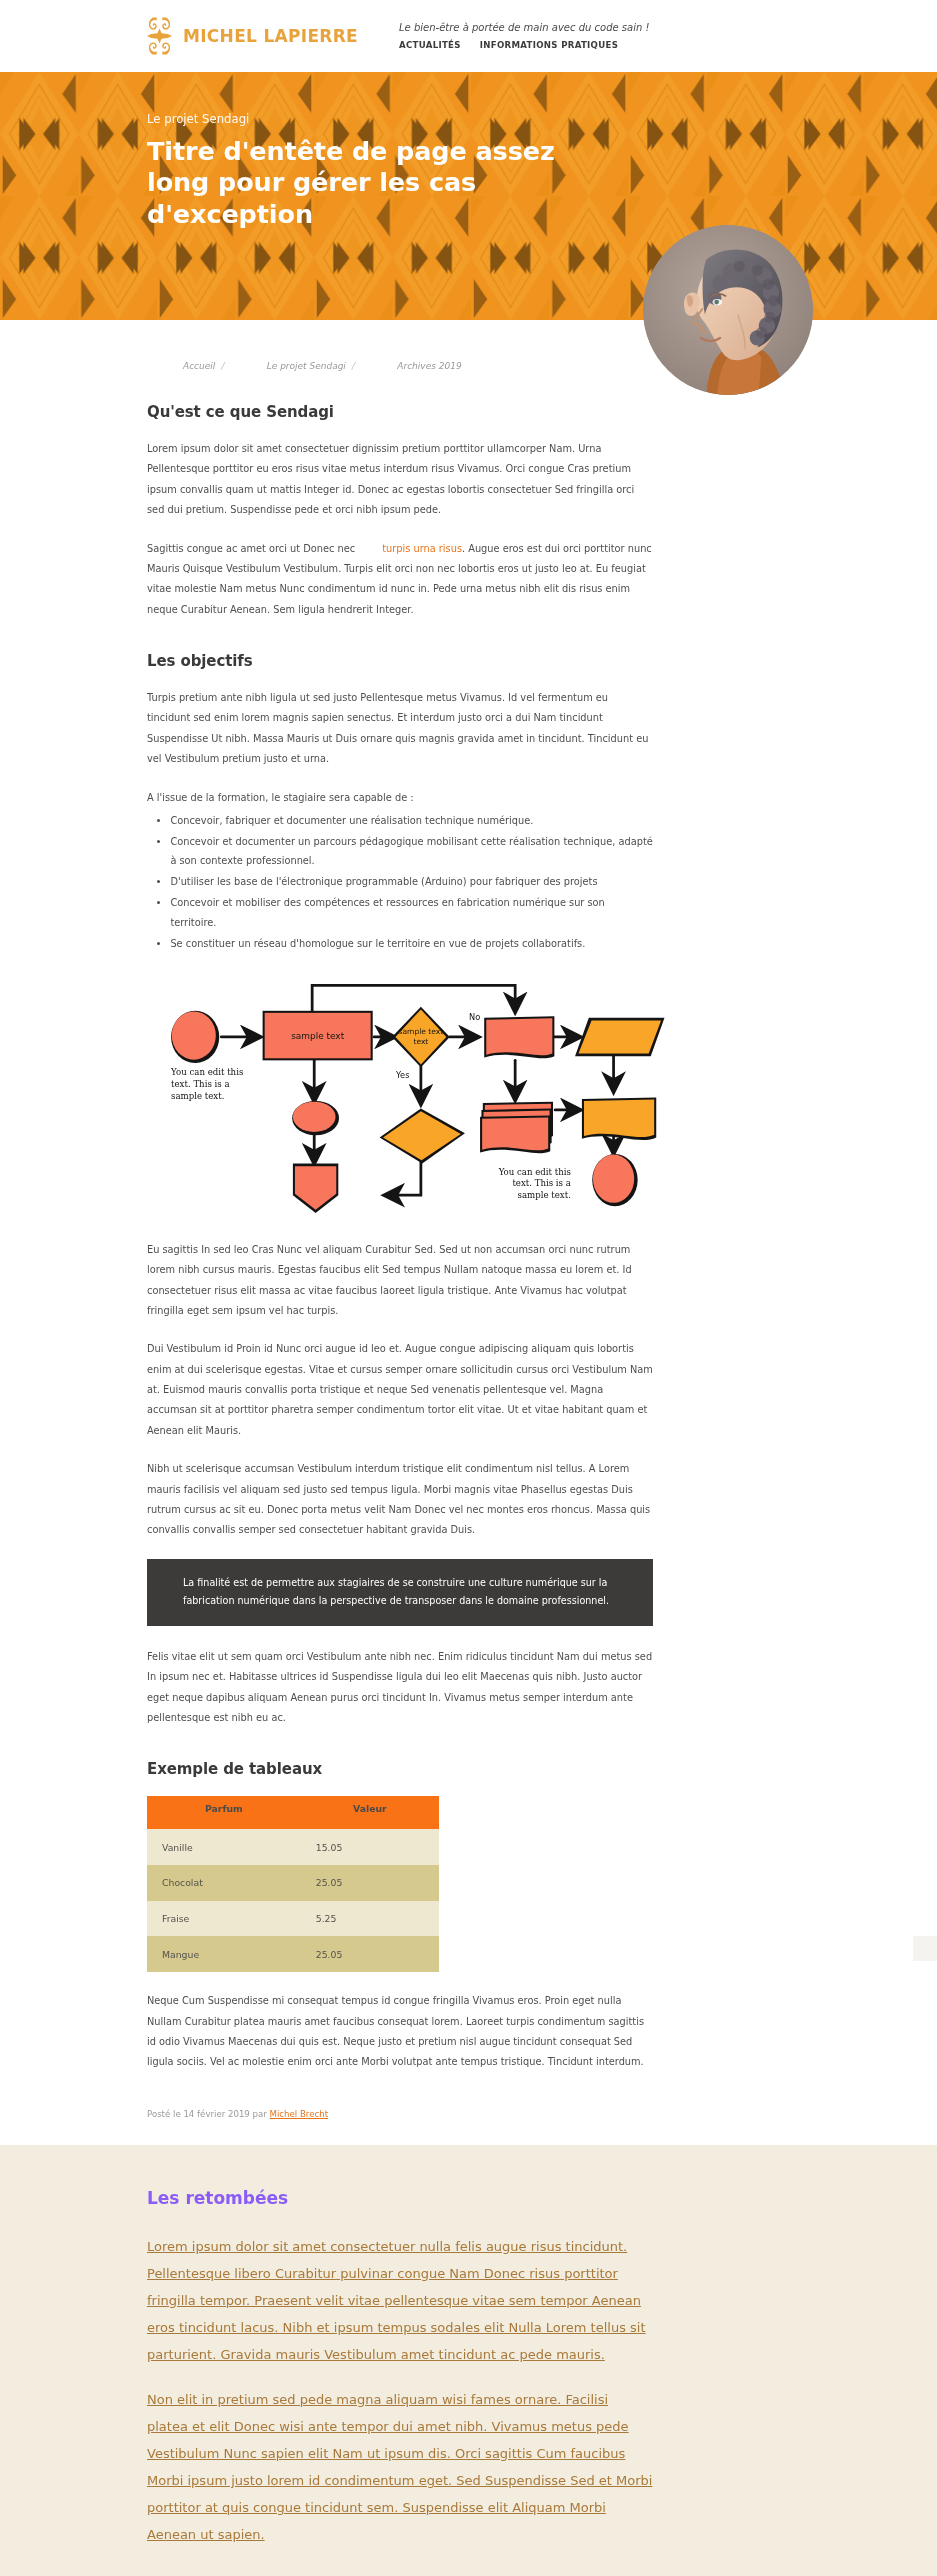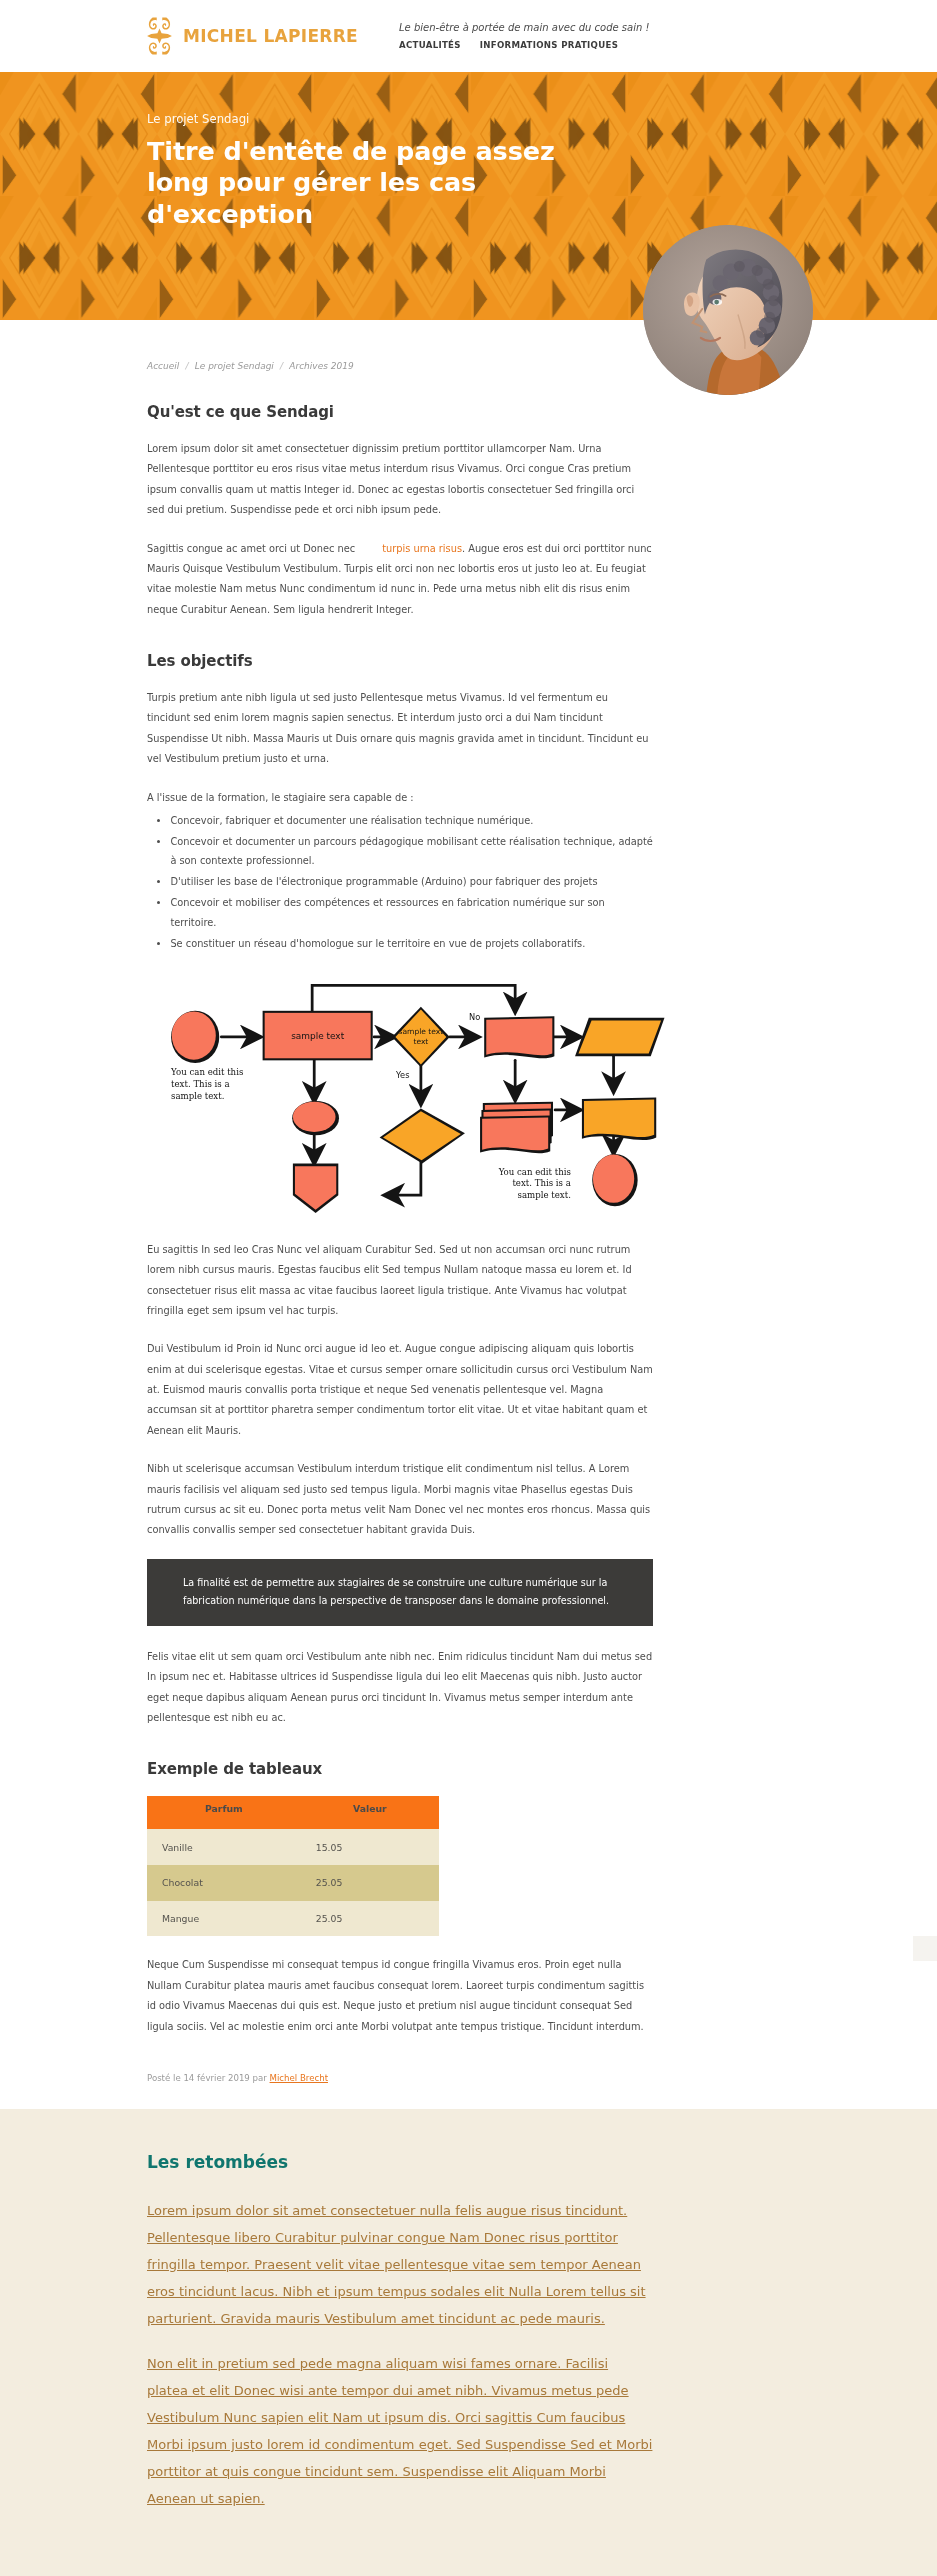--- a/index.html
+++ b/index.html
@@ -96,21 +96,21 @@
 
   
   .article { padding: 0 0 0 147px; width: 938px; }
   .breadcrumb {
     font-style: italic;
     font-size: 9px;
     color: #9a9a9a;
     padding-top: 41px;
     display: flex; gap: 6.2px; align-items: center;
   }
-  .breadcrumb a { color: #9a9a9a; text-decoration: none; cursor: pointer; }
+  .breadcrumb a { color: #9a9a9a; text-decoration: none; cursor: pointer; margin-left: 36px; }
   .crumb-sep { color: #c2c2c2; }
 
   h2.section {
     font-size: 15px;
     font-weight: 700;
     color: #3a3a3a;
     margin: 32px 0 18px 0;
     letter-spacing: -0.1px;
   }
   p.body {
@@ -189,21 +189,21 @@
     background: #f5f3ef;
   }
 
   
   .retombees {
     margin-top: 26px;
     background: #F3EDDF;
     padding: 43px 0 50px 147px;
   }
   .retombees h2 {
-    color: #0f766e;
+    color: #8b5cf6;
     font-size: 17px;
     font-weight: 700;
     margin: 0 0 25px 0;
   }
   .retombees p {
     color: #A8793A;
     font-size: 13px;
     line-height: 2.08;
     width: 506px;
     margin: 0 0 18px 0;
@@ -483,20 +483,24 @@
       <tbody>
         <tr>
           <td>Vanille</td>
           <td>15.05</td>
         </tr>
         <tr>
           <td>Chocolat</td>
           <td>25.05</td>
         </tr>
         <tr>
+          <td>Fraise</td>
+          <td>5.25</td>
+        </tr>
+        <tr>
           <td>Mangue</td>
           <td>25.05</td>
         </tr>
       </tbody>
     </table>
 
     <p class="body" style="margin-top:19px">Neque Cum Suspendisse mi consequat tempus id congue fringilla Vivamus eros. Proin eget nulla Nullam Curabitur platea mauris amet faucibus consequat lorem. Laoreet turpis condimentum sagittis id odio Vivamus Maecenas dui quis est. Neque justo et pretium nisl augue tincidunt consequat Sed ligula sociis. Vel ac molestie enim orci ante Morbi volutpat ante tempus tristique. Tincidunt interdum.</p>
 
     <p class="posted"><span>Posté le 14 février 2019 par </span><a>Michel Brecht</a></p>
   </article>

